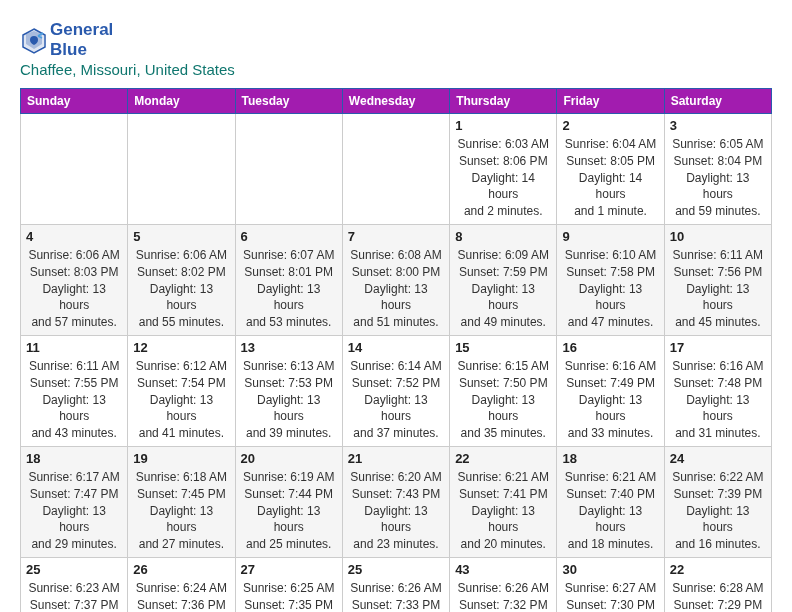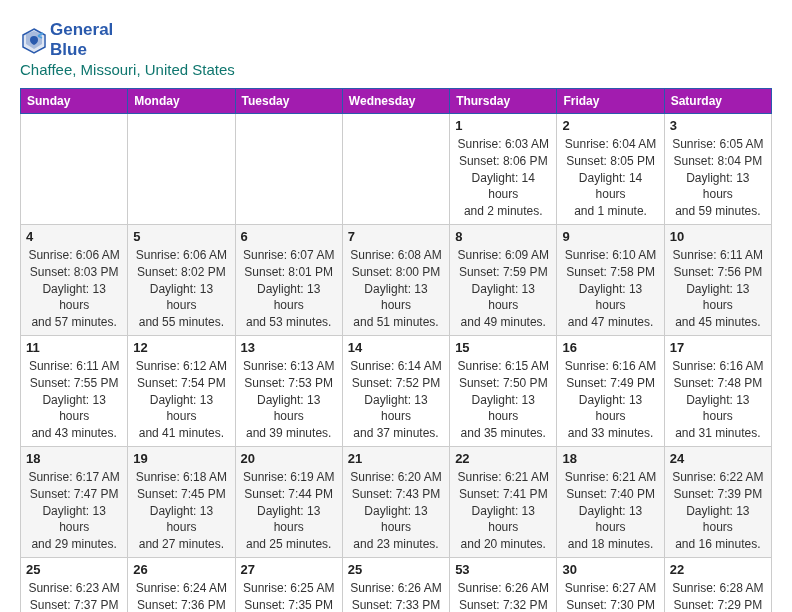--- a/index.html
+++ b/index.html
@@ -251,21 +251,21 @@
           </td>
           <td>
             <span class="day-num">27</span>
             <div class="day-info">Sunrise: 6:25 AM<br>Sunset: 7:35 PM<br>Daylight: 13 hours<br>and 9 minutes.</div>
           </td>
           <td>
             <span class="day-num">25</span>
             <div class="day-info">Sunrise: 6:26 AM<br>Sunset: 7:33 PM<br>Daylight: 13 hours<br>and 7 minutes.</div>
           </td>
           <td>
-            <span class="day-num">53</span>
+            <span class="day-num">43</span>
             <div class="day-info">Sunrise: 6:26 AM<br>Sunset: 7:32 PM<br>Daylight: 13 hours<br>and 5 minutes.</div>
           </td>
           <td>
             <span class="day-num">30</span>
             <div class="day-info">Sunrise: 6:27 AM<br>Sunset: 7:30 PM<br>Daylight: 13 hours<br>and 3 minutes.</div>
           </td>
           <td>
             <span class="day-num">22</span>
             <div class="day-info">Sunrise: 6:28 AM<br>Sunset: 7:29 PM<br>Daylight: 13 hours<br>and 0 minutes.</div>
           </td>

